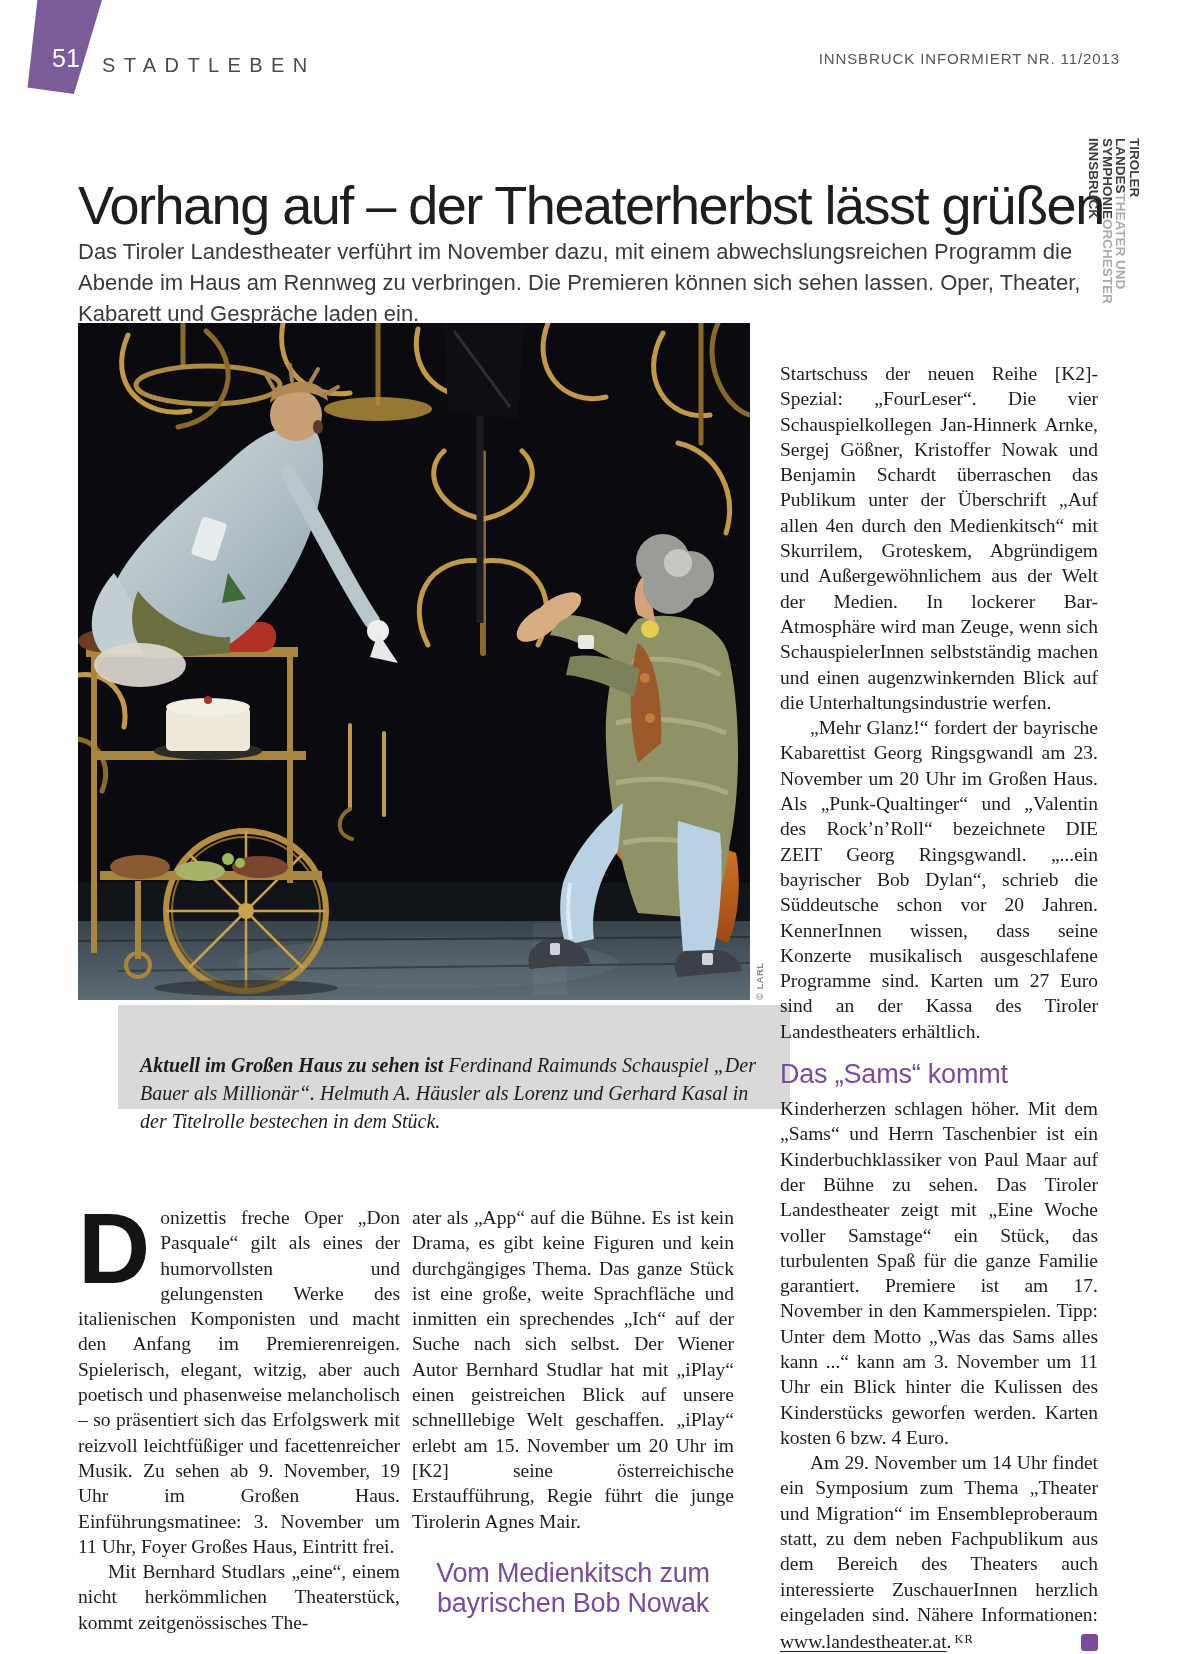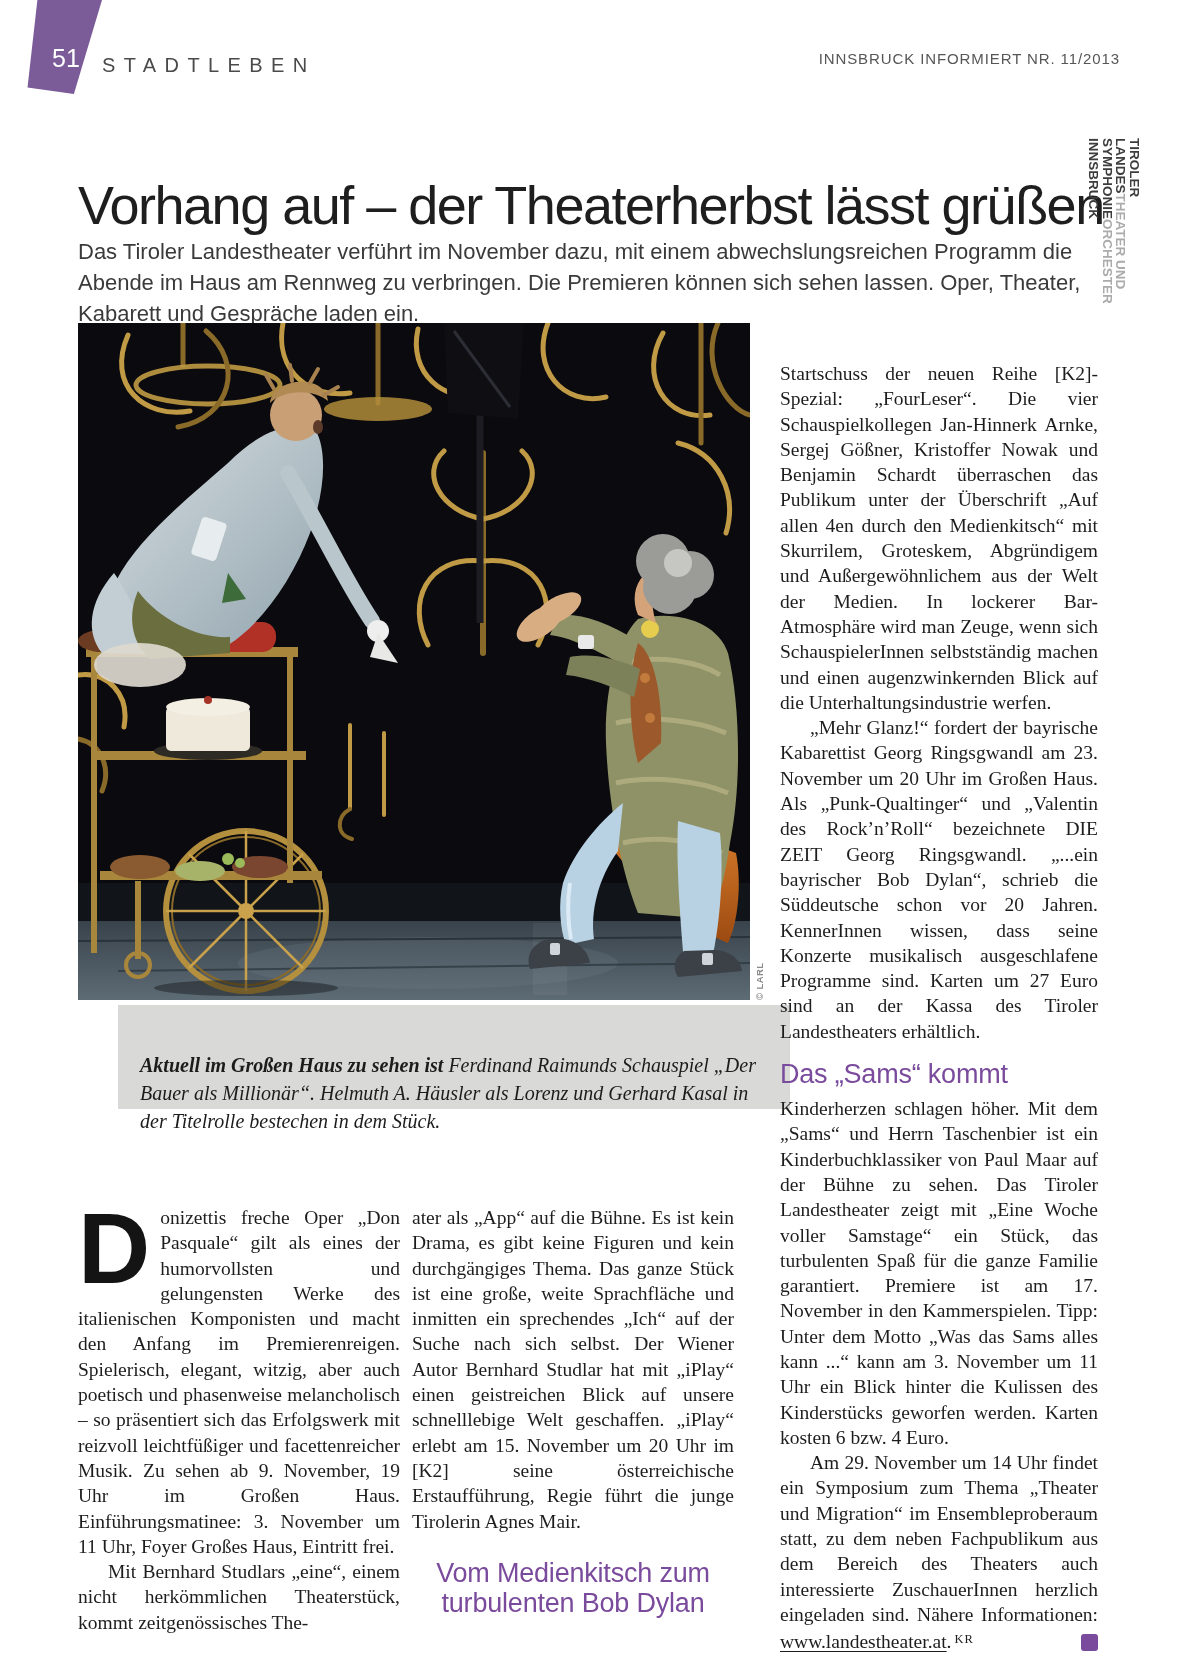--- a/index.html
+++ b/index.html
@@ -275,21 +275,21 @@
 
   <div class="col-left body-text">
     <p><span class="drop-cap">D</span><span>onizettis freche Oper „Don Pasquale“ gilt als eines der humorvollsten und gelungensten Werke des italienischen Komponisten und macht den Anfang im Premierenreigen. Spielerisch, elegant, witzig, aber auch poetisch und phasenweise melancholisch – so präsentiert sich das Erfolgswerk mit reizvoll leichtfüßiger und facettenreicher Musik. Zu sehen ab 9. November, 19 Uhr im Großen Haus. Einführungsmatinee: 3. November um 11 Uhr, Foyer Großes Haus, Eintritt frei.</span></p>
     <p class="indent">Mit Bernhard Studlars „eine“, einem nicht herkömmlichen Theaterstück, kommt zeitgenössisches The-</p>
   </div>
 
   <div class="col-mid body-text">
     <p>ater als „App“ auf die Bühne. Es ist kein Drama, es gibt keine Figuren und kein durchgängiges Thema. Das ganze Stück ist eine große, weite Sprachfläche und inmitten ein sprechendes „Ich“ auf der Suche nach sich selbst. Der Wiener Autor Bernhard Studlar hat mit „iPlay“ einen geistreichen Blick auf unsere schnelllebige Welt geschaffen. „iPlay“ erlebt am 15. November um 20 Uhr im [K2] seine österreichische Erstaufführung, Regie führt die junge Tirolerin Agnes Mair.</p>
     <h2 class="col-heading">
       <span>Vom Medienkitsch zum</span>
-      <span>turbulenten Bob Dylan</span>
+      <span>bayrischen Bob Nowak</span>
     </h2>
   </div>
 
   <div class="col-right body-text">
     <p>Startschuss der neuen Reihe [K2]-Spezial: „FourLeser“. Die vier Schauspielkollegen Jan-Hinnerk Arnke, Sergej Gößner, Kristoffer Nowak und Benjamin Schardt überraschen das Publikum unter der Überschrift „Auf allen 4en durch den Medienkitsch“ mit Skurrilem, Groteskem, Abgründigem und Außergewöhnlichem aus der Welt der Medien. In lockerer Bar-Atmosphäre wird man Zeuge, wenn sich SchauspielerInnen selbstständig machen und einen augenzwinkernden Blick auf die Unterhaltungsindustrie werfen.</p>
     <p class="indent">„Mehr Glanz!“ fordert der bayrische Kabarettist Georg Ringsgwandl am 23. November um 20 Uhr im Großen Haus. Als „Punk-Qualtinger“ und „Valentin des Rock’n’Roll“ bezeichnete DIE ZEIT Georg Ringsgwandl. „...ein bayrischer Bob Dylan“, schrieb die Süddeutsche schon vor 20 Jahren. KennerInnen wissen, dass seine Konzerte musikalisch ausgeschlafene Programme sind. Karten um 27 Euro sind an der Kassa des Tiroler Landestheaters erhältlich.</p>
     <h2 class="col-heading">
       <span>Das „Sams“ kommt</span>
     </h2>
     <p>Kinderherzen schlagen höher. Mit dem „Sams“ und Herrn Taschenbier ist ein Kinderbuchklassiker von Paul Maar auf der Bühne zu sehen. Das Tiroler Landestheater zeigt mit „Eine Woche voller Samstage“ ein Stück, das turbulenten Spaß für die ganze Familie garantiert. Premiere ist am 17. November in den Kammerspielen. Tipp: Unter dem Motto „Was das Sams alles kann ...“ kann am 3. November um 11 Uhr ein Blick hinter die Kulissen des Kinderstücks geworfen werden. Karten kosten 6 bzw. 4 Euro.</p>

